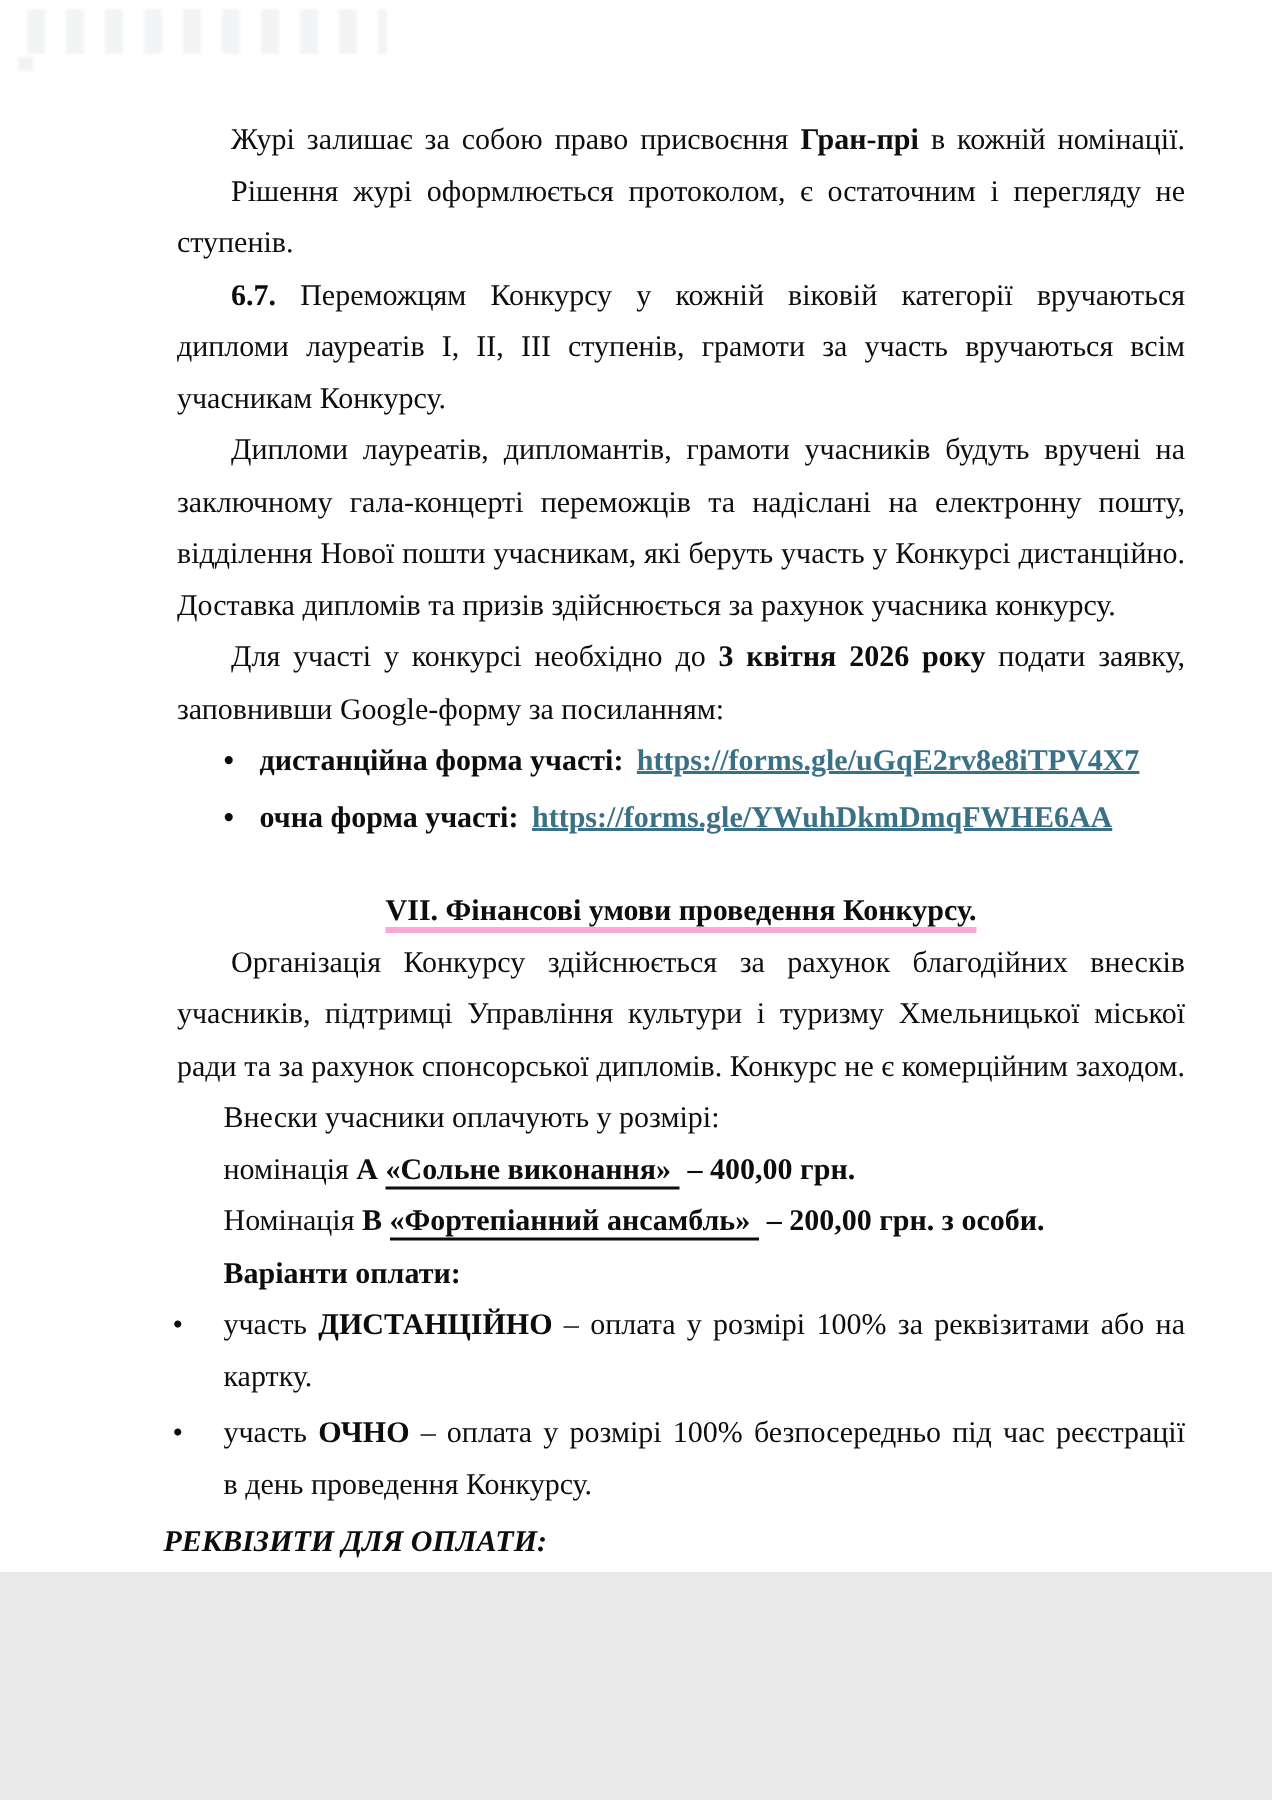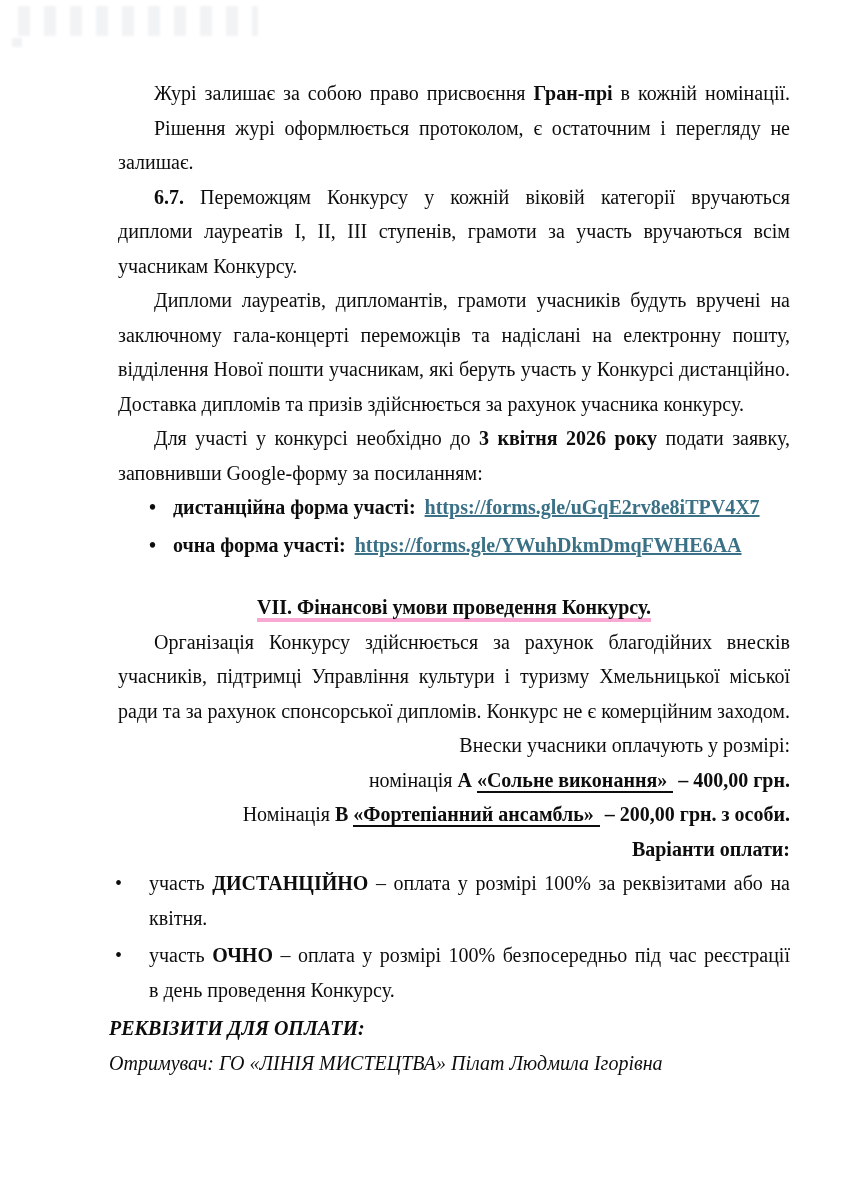--- a/index.html
+++ b/index.html
@@ -1,18 +1,18 @@
 <!DOCTYPE html>
 <html lang="uk" style="--link: #3a7186;"><head>
 <meta charset="utf-8">
 <style>
   html,body { margin:0; padding:0; background:#e9e9e9; }
   .page {
     position:relative;
-    width:848px; height:1200px;
+    width:848px; height:1048px;
     margin:0 auto;
     background:#ffffff;
     color:#0d0d0d;
     font-family:"Liberation Serif", serif;
     font-size:20px;
     line-height:34.5px;
     box-sizing:border-box;
     padding:76px 58px 0 118px;
     overflow:hidden;
   }
@@ -30,21 +30,21 @@
   .link {
     color:var(--link,#3a7186);
     font-weight:bold;
     text-decoration:underline;
     margin-left:9px;
     cursor:pointer;
   }
   .opt { position:relative; padding-left:31px; }
   .opt + .opt { margin-top:3px; }
   .opt .bullet { position:absolute; left:-3px; top:0; }
-  .hang30 { padding-left:31px;text-align:right; }
+  .hang30 { padding-left:31px; }
   .pay { margin-left:-9px; margin-top:4px;font-style:italic; }
   .scan-noise {
     position:absolute; top:6px; left:18px; width:240px; height:30px;
     background:
       repeating-linear-gradient(90deg, rgba(165,175,185,0.14) 0 12px, rgba(0,0,0,0) 12px 26px);
     filter:blur(1.2px);
     pointer-events:none;
   }
   .scan-dot {
     position:absolute; top:38px; left:12px; width:10px; height:9px;
@@ -55,21 +55,21 @@
 </head>
 <body>
 
 <div class="page">
   <div class="scan-noise"></div>
   <div class="scan-dot"></div>
 
   <p class="line j indent"><span>Журі залишає за собою право присвоєння </span><span class="b">Гран-прі</span><span> в кожній номінації.</span></p>
 
   <p class="line j indent">Рішення журі оформлюється протоколом, є остаточним і перегляду не</p>
-  <p class="line">залишає.</p>
+  <p class="line">ступенів.</p>
 
   <p class="line j indent"><span class="b">6.7.</span><span> Переможцям Конкурсу у кожній віковій категорії вручаються</span></p>
   <p class="line j">дипломи лауреатів I, II, III ступенів, грамоти за участь вручаються всім</p>
   <p class="line">учасникам Конкурсу.</p>
 
   <p class="line j indent">Дипломи лауреатів, дипломантів, грамоти учасників будуть вручені на</p>
   <p class="line j">заключному гала-концерті переможців та надіслані на електронну пошту,</p>
   <p class="line j">відділення Нової пошти учасникам, які беруть участь у Конкурсі дистанційно.</p>
   <p class="line">Доставка дипломів та призів здійснюється за рахунок учасника конкурсу.</p>
 
@@ -92,21 +92,21 @@
   <p class="line j">ради та за рахунок спонсорської дипломів. Конкурс не є комерційним заходом.</p>
 
   <p class="line hang30">Внески учасники оплачують у розмірі:</p>
   <p class="line hang30"><span>номінація </span><span class="b">А </span><span class="b nu">«Сольне виконання»</span><span class="b"> – 400,00 грн.</span></p>
   <p class="line hang30"><span>Номінація </span><span class="b">В </span><span class="b nu">«Фортепіанний ансамбль»</span><span class="b"> – 200,00 грн. з особи.</span></p>
   <p class="line hang30 b">Варіанти оплати:</p>
 
   <div class="opt">
     <span class="bullet">•</span>
     <p class="line j"><span>участь </span><span class="b">ДИСТАНЦІЙНО</span><span> – оплата у розмірі 100% за реквізитами або на</span></p>
-    <p class="line">квітня.</p>
+    <p class="line">картку.</p>
   </div>
   <div class="opt">
     <span class="bullet">•</span>
     <p class="line j"><span>участь </span><span class="b">ОЧНО</span><span> – оплата у розмірі 100% безпосередньо під час реєстрації</span></p>
     <p class="line">в день проведення Конкурсу.</p>
   </div>
 
   <div class="pay">
     <p class="line b">РЕКВІЗИТИ ДЛЯ ОПЛАТИ:</p>
     <p class="line">Отримувач: ГО «ЛІНІЯ МИСТЕЦТВА» Пілат Людмила Ігорівна</p>

